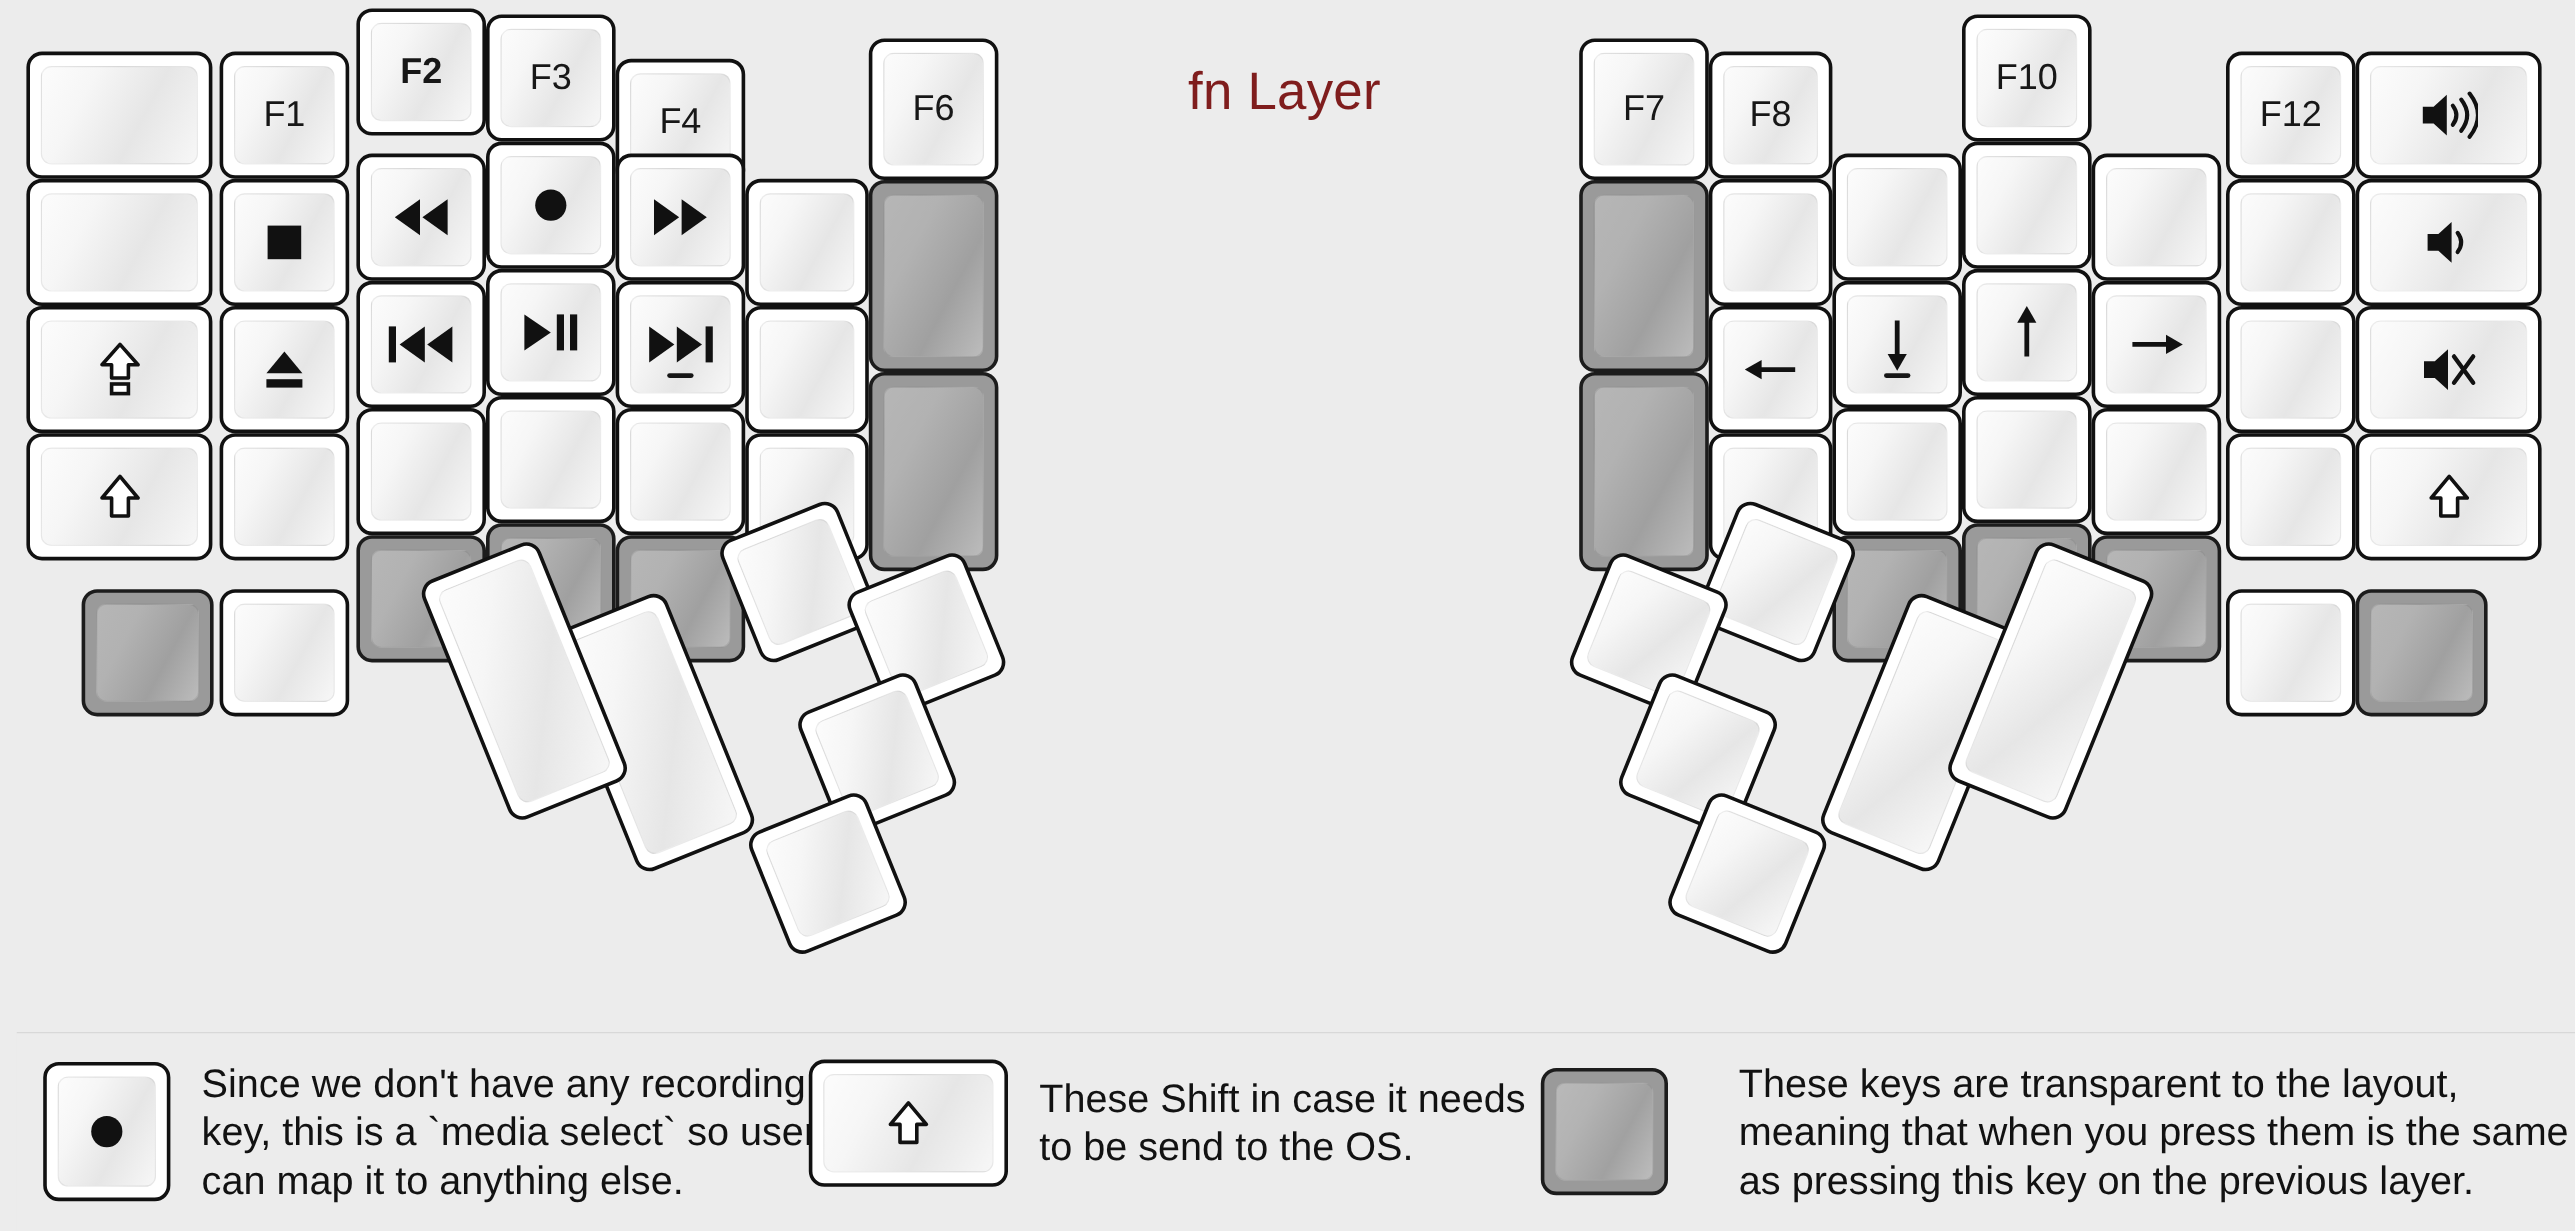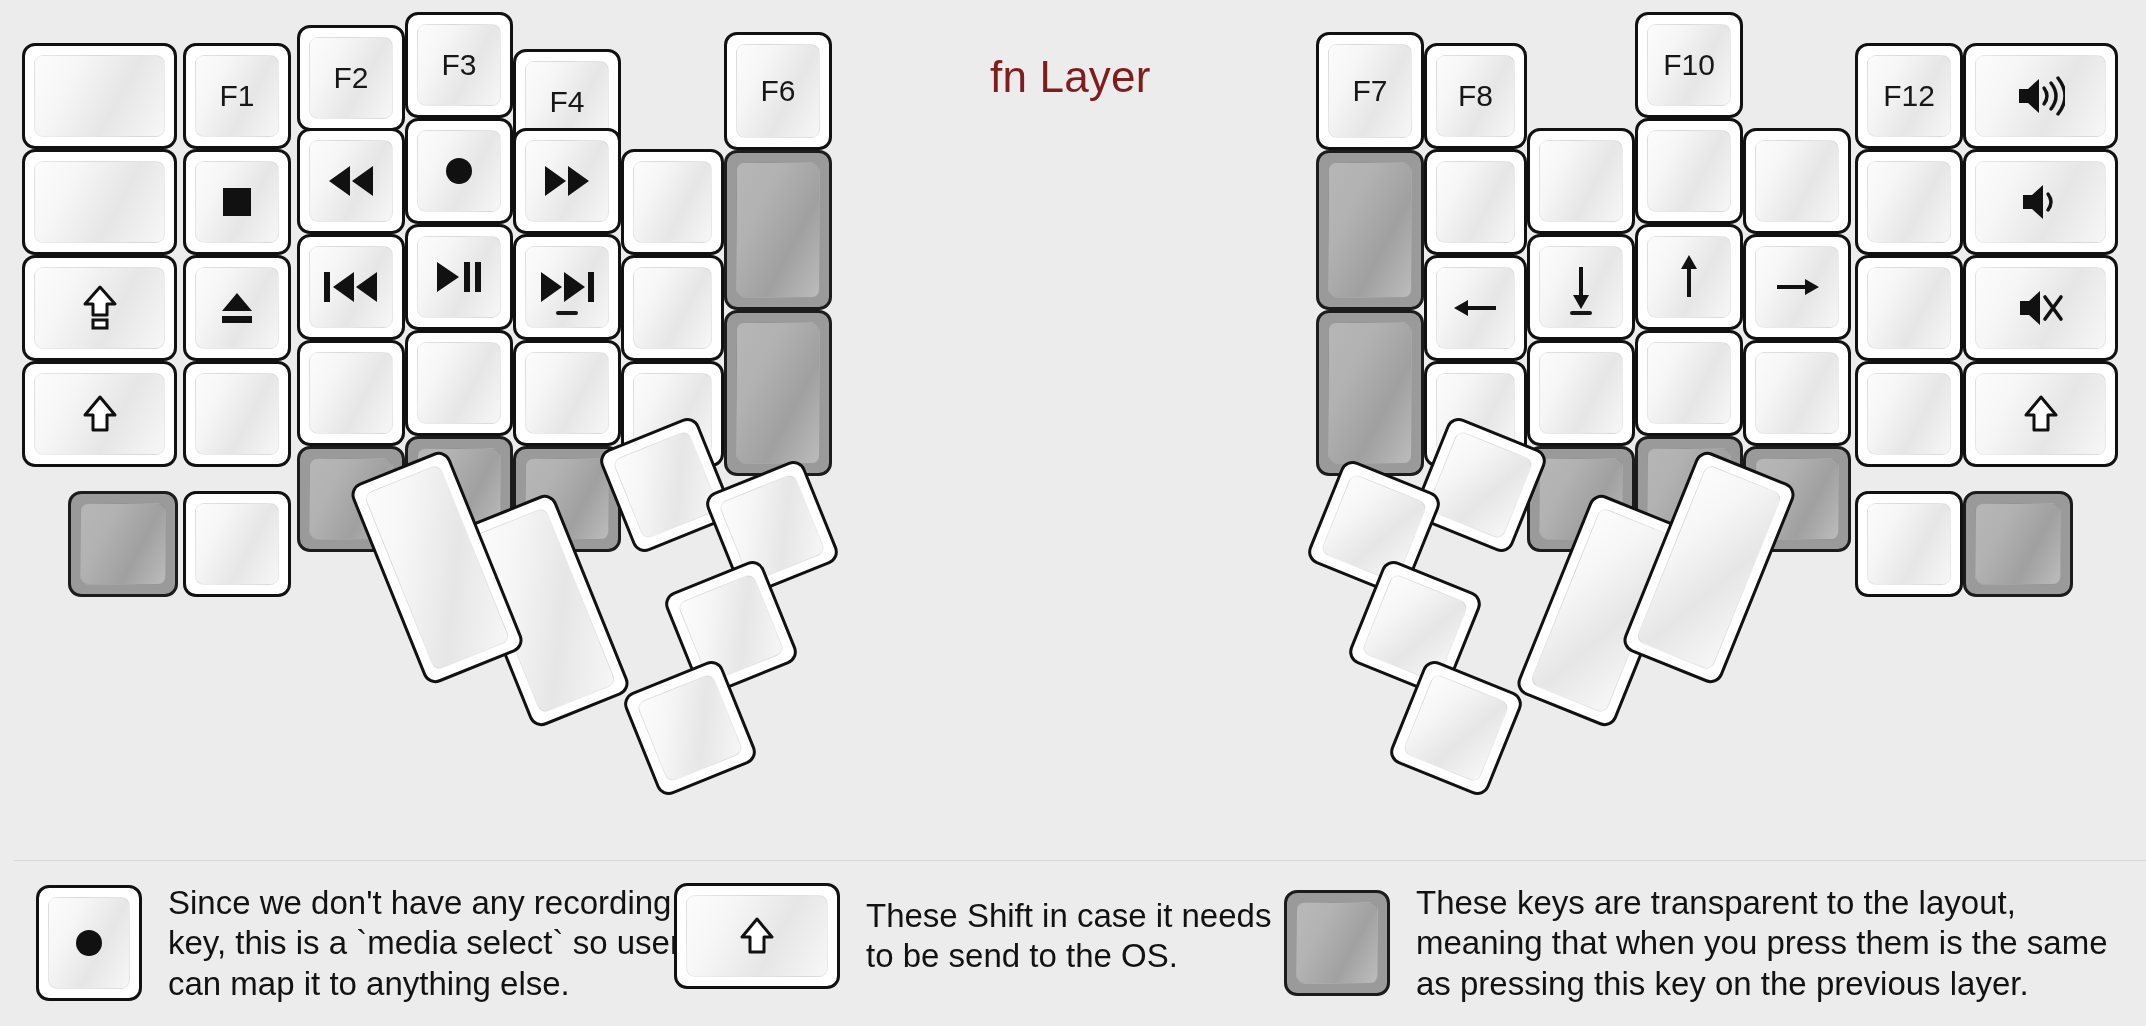--- a/index.html
+++ b/index.html
@@ -148,21 +148,21 @@
                 <rect x="5" y="29" width="30" height="7" fill="#111"></rect>
               </svg>
             </span>
           </div>
           <div class="key" style="left: 183px; top: 361px; width: 108px; height: 106px;">
             <div class="cap"></div>
           </div>
           <div class="key" style="left: 183px; top: 491px; width: 108px; height: 106px;">
             <div class="cap"></div>
           </div>
-          <div class="key" style="left: 297px; top: 25px; width: 108px; height: 106px;">
+          <div class="key" style="left: 297px; top: 7px; width: 108px; height: 106px; font-weight: bold;">
             <div class="cap"></div>
             <span class="lbl">F2</span>
           </div>
           <div class="key" style="left: 297px; top: 128px; width: 108px; height: 106px;">
             <div class="cap"></div>
             <span class="lbl glyph">
               <svg class="ico" width="50" height="40" viewBox="0 0 50 40" xmlns="http://www.w3.org/2000/svg">
                 <polygon points="24,5 24,35 3,20" fill="#111"></polygon>
                 <polygon points="47,5 47,35 26,20" fill="#111"></polygon>
               </svg>
@@ -471,21 +471,21 @@
             <div class="cap"></div>
             <span style="position: relative; z-index: 2;">
               <svg class="ico" width="38" height="40" viewBox="0 0 38 40" xmlns="http://www.w3.org/2000/svg">
                 <path d="M19 3 L34 21 L26 21 L26 36 L12 36 L12 21 L4 21 Z" fill="#fff" stroke="#111" stroke-width="3" stroke-linejoin="round"></path>
               </svg>
             </span>
           </div>
           <div class="leg-text">These Shift in case it needs
 to be send to the OS.</div>
         </div>
-        <div class="leg-item" style="left: 1270px; top: 22px;">
+        <div class="leg-item" style="left: 1270px; top: 22px; gap: 33px;">
           <div class="leg-key transparent" style="width: 106px; height: 106px;">
             <div class="cap"></div>
           </div>
           <div class="leg-text">These keys are transparent to the layout,
 meaning that when you press them is the same
 as pressing this key on the previous layer.</div>
         </div>
       </div>
   </div>
 </div>

